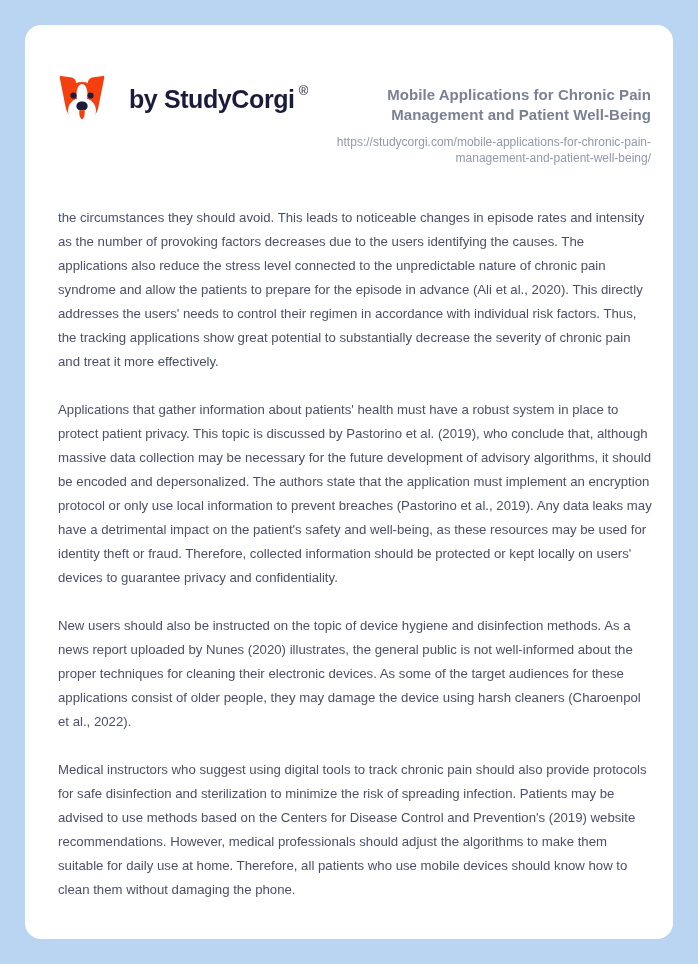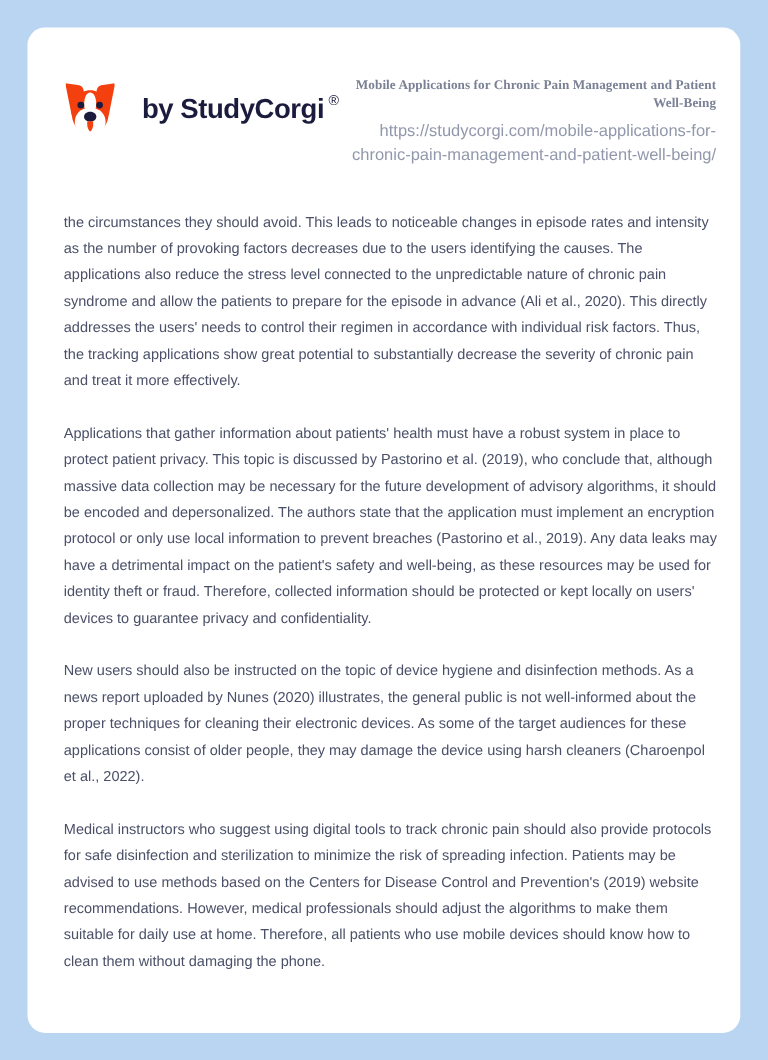--- a/index.html
+++ b/index.html
@@ -69,31 +69,30 @@
     top: -3px;
   }
 
   .doc-meta {
     text-align: right;
     max-width: 340px;
     padding-top: 4px;
   }
 
   .doc-title {
-    font-size: 12px;
+    font-size: 15px;
     font-weight: bold;
     color: #7b8195;
     line-height: 1.35;
-    margin: 0 0 8px 0;
+    margin: 16px 0 8px 0;
     letter-spacing: 0.05px;
-    font-family: Liberation Serif, serif;
   }
 
   .doc-url {
-    font-size: 15px;
+    font-size: 12px;
     font-weight: normal;
     color: #9298ac;
     line-height: 1.4;
     margin: 0;
     word-break: break-word;
   }
 
   
   .doc-body {
     padding: 39px 19px 0 33px;

